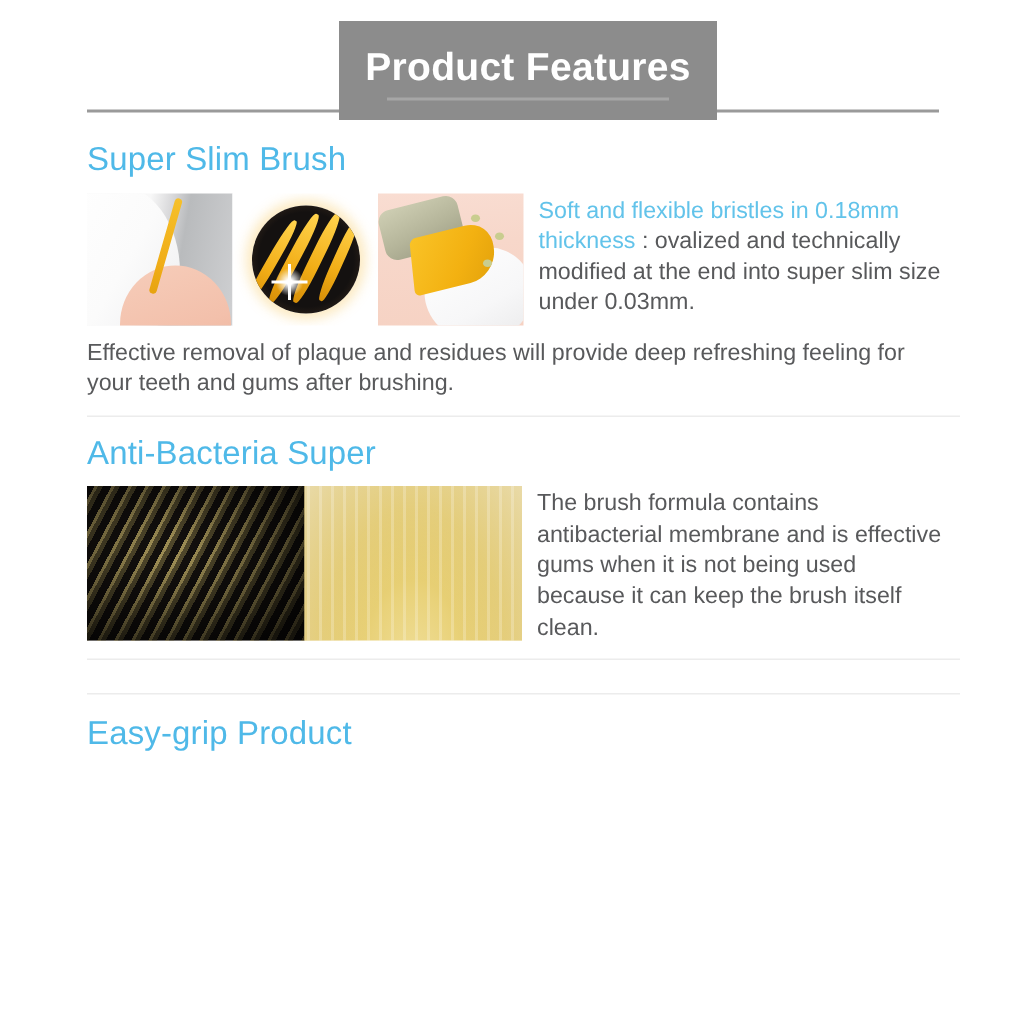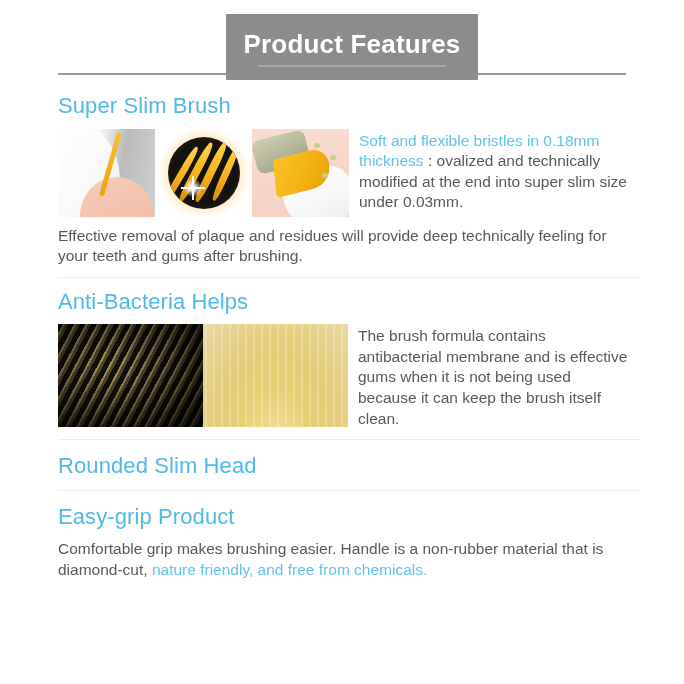--- a/index.html
+++ b/index.html
@@ -290,27 +290,27 @@
           <div class="fleck" style="left:78px;top:26px;"></div>
           <div class="fleck" style="left:70px;top:44px;"></div>
         </div>
       </div>
 
       <div class="side-text">
         <p class="para"><span class="hl">Soft and flexible bristles in 0.18mm thickness</span><span> : ovalized and technically modified at the end into super slim size under 0.03mm.</span></p>
       </div>
     </div>
 
-    <p class="para full-para">Effective removal of plaque and residues will provide deep technically feeling for your teeth and gums after brushing.</p>
+    <p class="para full-para">Effective removal of plaque and residues will provide deep refreshing feeling for your teeth and gums after brushing.</p>
   </div>
 
   <div class="divider"></div>
 
   <div class="section">
-    <div class="section-title">Anti-Bacteria Helps</div>
+    <div class="section-title">Anti-Bacteria Super</div>
 
     <div class="media-row">
       <div class="thumbs s2">
         <div class="thumb t4">
           <div class="hairs"></div>
           <div class="shade"></div>
         </div>
         <div class="thumb t5">
           <div class="rays"></div>
           <div class="glow"></div>
@@ -319,23 +319,21 @@
 
       <div class="side-text">
         <p class="para">The brush formula contains antibacterial membrane and is effective gums when it is not being used because it can keep the brush itself clean.</p>
       </div>
     </div>
   </div>
 
   <div class="divider"></div>
 
   <div class="section sec3">
-    <div class="section-title">Rounded Slim Head</div>
   </div>
 
   <div class="divider"></div>
 
   <div class="section sec4">
     <div class="section-title">Easy-grip Product</div>
-    <p class="para"><span>Comfortable grip makes brushing easier. Handle is a non-rubber material that is diamond-cut, </span><span class="hl">nature friendly, and free from chemicals.</span></p>
   </div>
 
 </div>
 
 </body></html>

